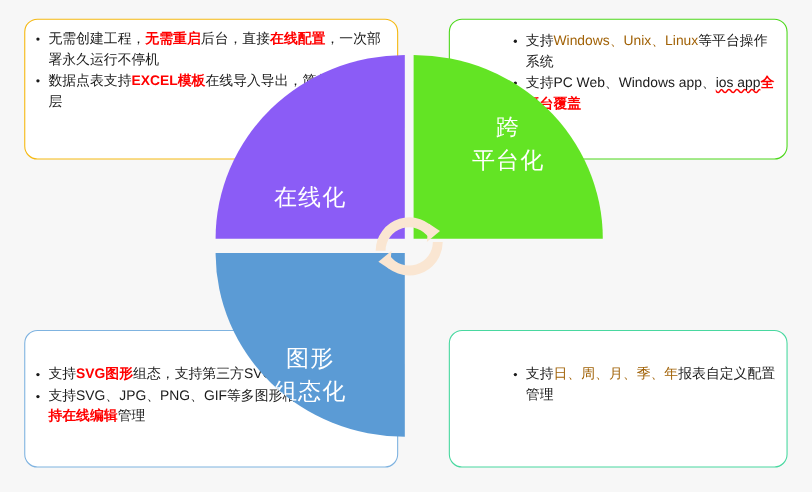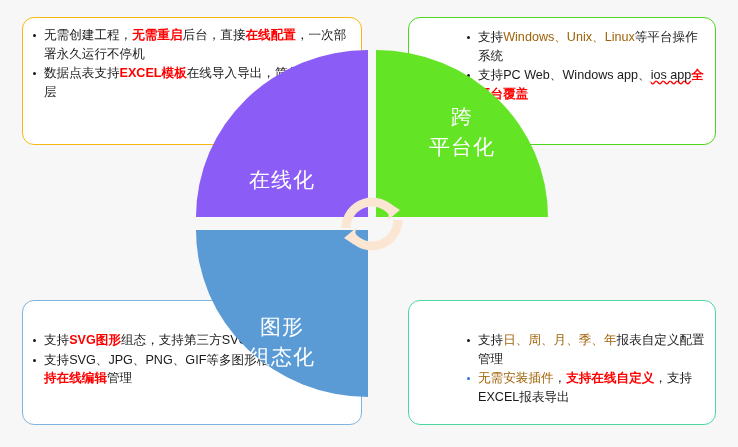--- a/index.html
+++ b/index.html
@@ -176,21 +176,20 @@
   <div class="callout blue bottom-left">
     <ul class="bullets">
         <li><span>支持</span><span class="txt-red">SVG图形</span><span>组态，支持第三方SVG标准图形导入导出</span></li>
         <li><span>支持SVG、JPG、PNG、GIF等多图形格式图符库，</span><span class="txt-red">支持在线编辑</span><span>管理</span></li>
       </ul>
   </div>
 
   <div class="callout teal bottom-right">
     <ul class="bullets">
         <li><span>支持</span><span class="txt-blue">日、周、月、季、年</span><span>报表自定义配置管理</span></li>
-        <li class="blue-bullet"><span class="txt-blue">无需安装插件</span><span>，</span><span class="txt-red">支持在线自定义</span><span>，支持EXCEL报表导出</span></li>
       </ul>
   </div>
 
   <div class="circle-wrap">
 
     <div class="quad tl">
       <div class="quad-label">在线化</div>
     </div>
 
     <div class="quad tr">

